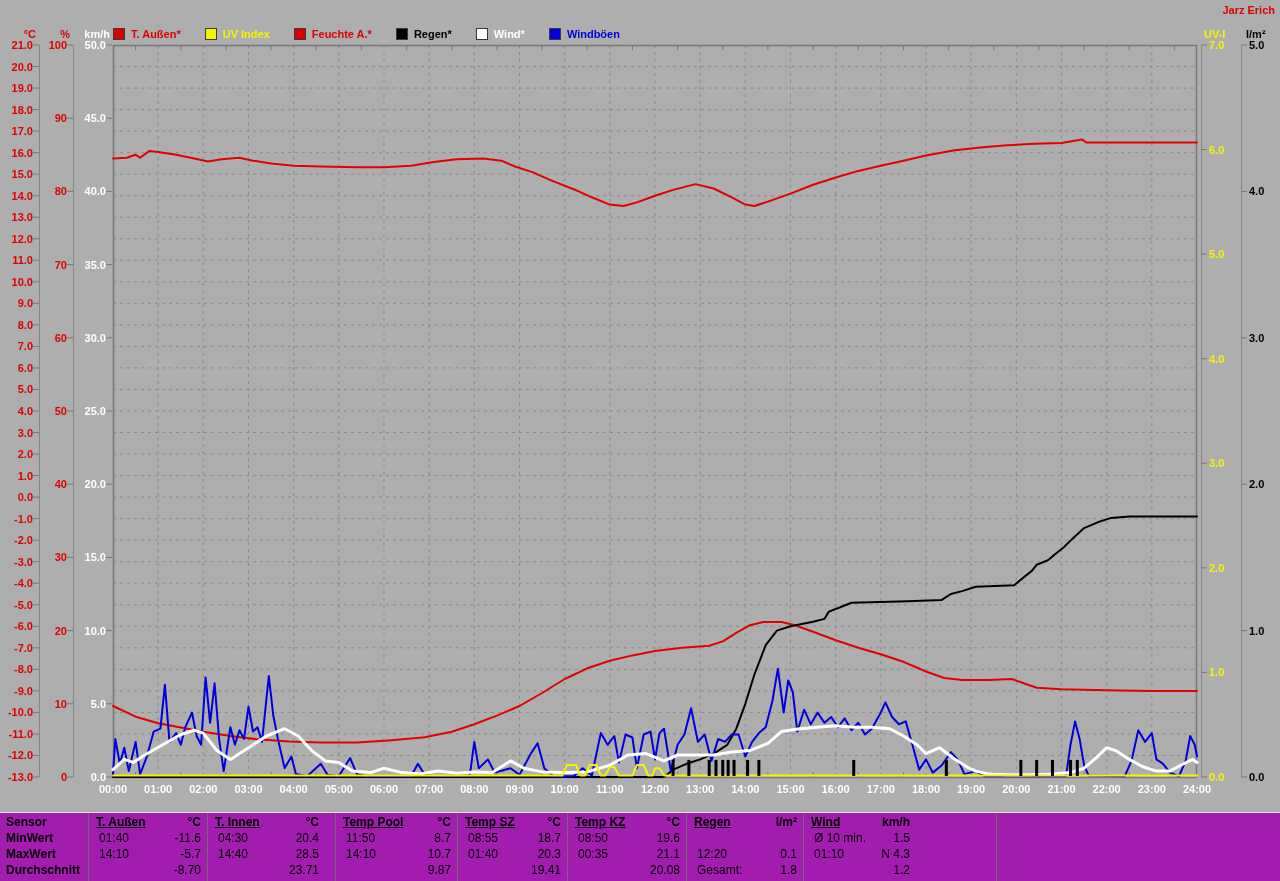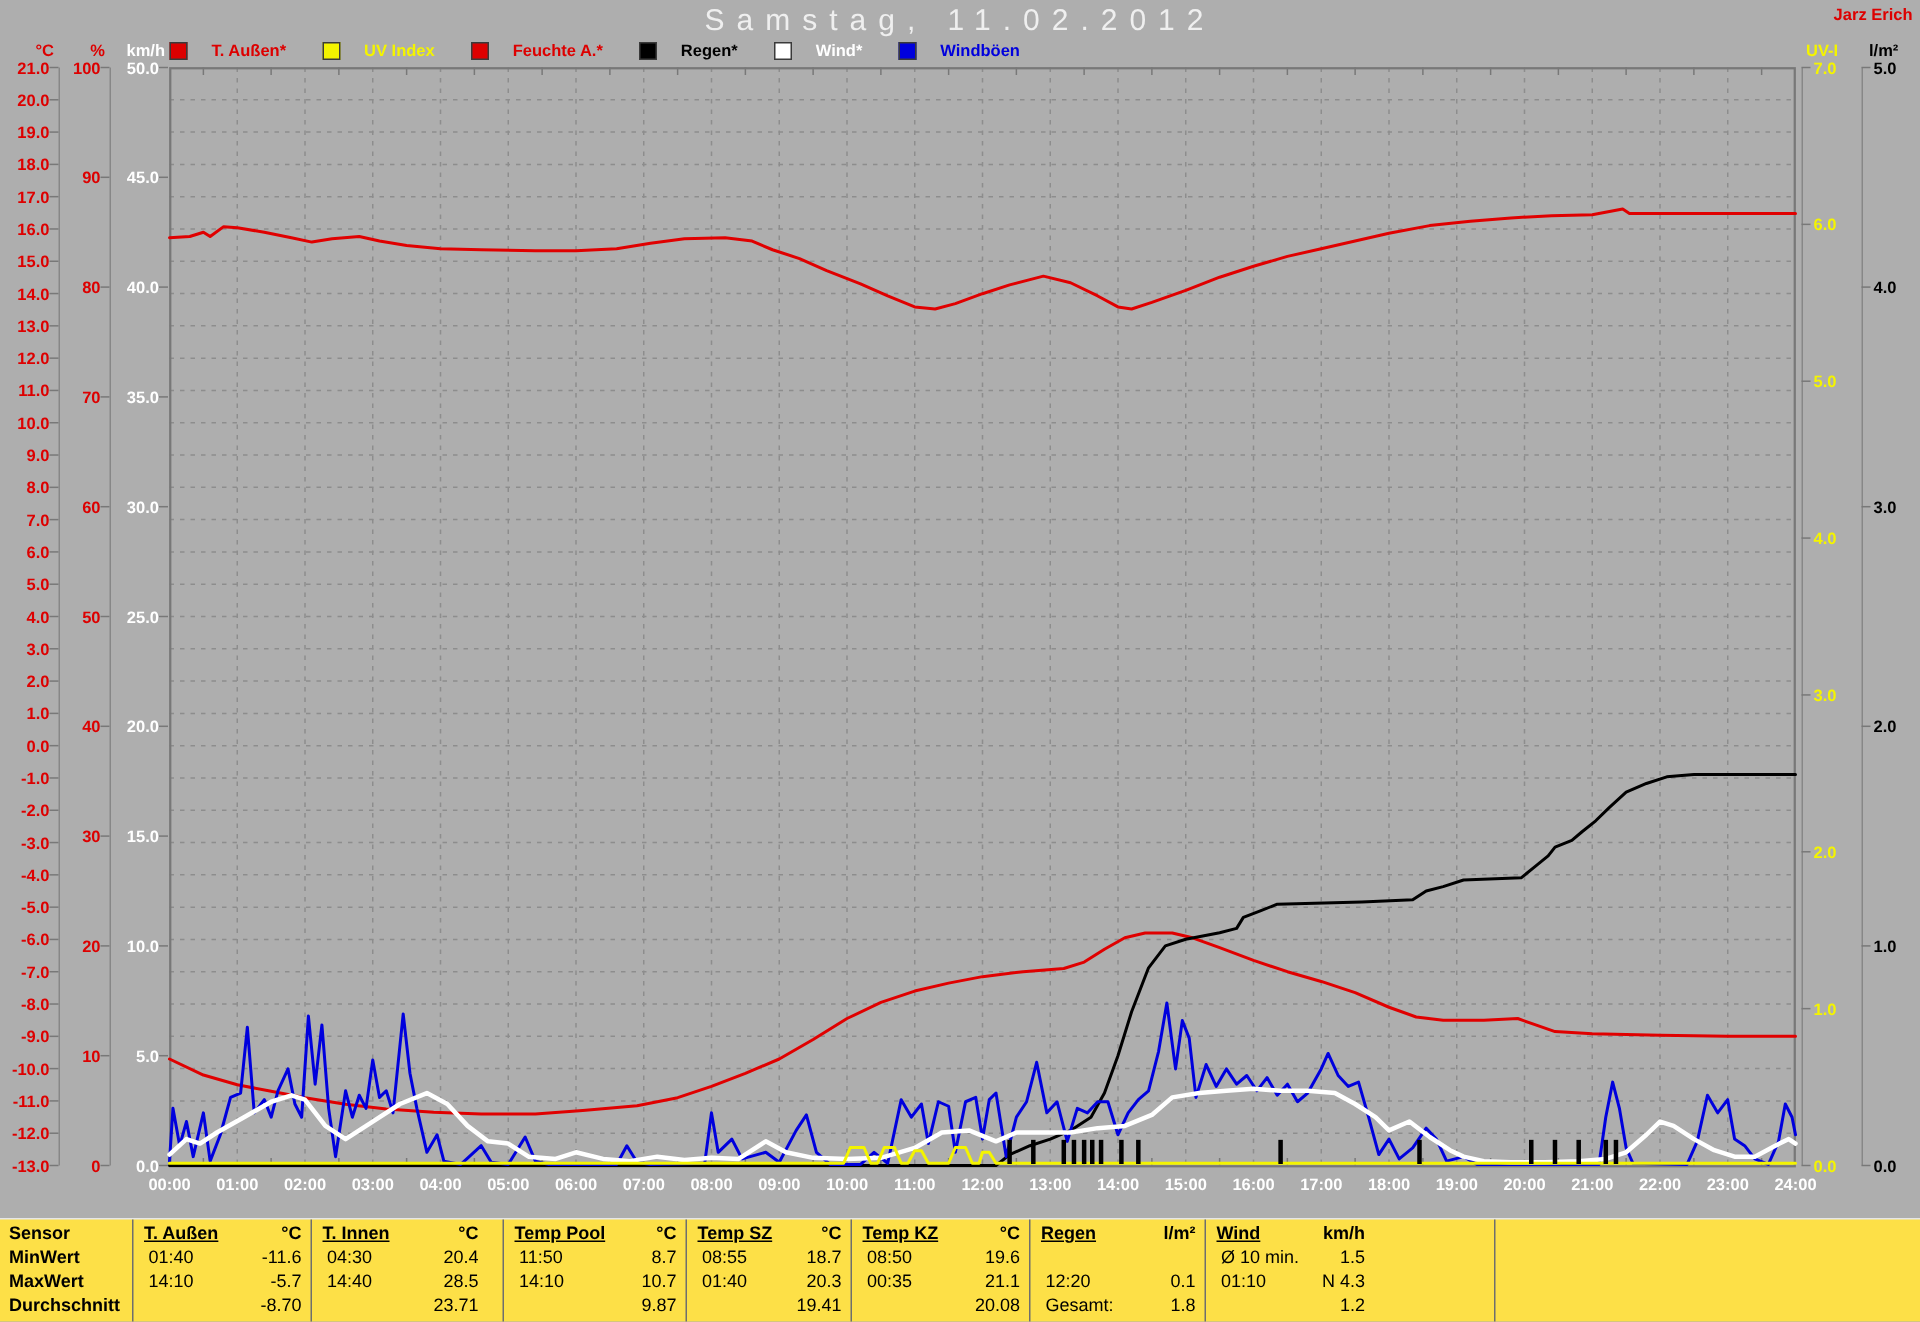--- a/index.html
+++ b/index.html
@@ -3,44 +3,43 @@
 <meta charset="utf-8">
 <style>
   html,body{margin:0;padding:0;width:1280px;height:881px;background:#aeaeae;overflow:hidden;
     font-family:"Liberation Sans",sans-serif;}
   #screen{position:relative;width:1280px;height:881px;}
   .hdr-lbl{position:absolute;font-size:11px;font-weight:bold;white-space:nowrap;}
   #title{position:absolute;top:3px;left:0;width:1280px;text-align:center;color:#efefef;
     font-size:20px;letter-spacing:8px;white-space:nowrap;}
   #author{position:absolute;top:4px;right:5px;color:#dd0000;font-size:11px;font-weight:bold;}
   #legend{position:absolute;left:113px;top:28px;display:flex;gap:24px;align-items:center;}
-  .leg-item{display:flex;gap:16px;}
+  .leg-item{display:flex;gap:6px;}
   .leg-sq{width:10px;height:10px;border:1px solid #3a3a3a;display:inline-block;}
   .leg-lbl{font-size:11px;font-weight:bold;white-space:nowrap;}
   #chart-svg{position:absolute;left:0;top:0;}
   svg text{font-family:"Liberation Sans",sans-serif;}
-  #table{position:absolute;left:0;top:812px;width:1280px;height:69px;background:#fde047;
+  #table{position:absolute;left:0;top:812px;width:1280px;height:69px;background:#a21caf;
     border-top:1px solid #e6e6e6;display:flex;font-size:12px;color:#000;}
   .tcol{display:flex;flex-direction:column;box-sizing:border-box;}
   .tcol + .tcol{border-left:1px solid #6e6e6e;}
   .trow{height:16px;line-height:16px;display:flex;justify-content:space-between;white-space:nowrap;}
   .trow:first-child{margin-top:1px;}
   .t-name{font-weight:bold;padding-left:7px;text-decoration:underline;}
   .t-unit{font-weight:bold;padding-right:6px;}
   .t-time{padding-left:10px;}
   .t-val{padding-right:6px;text-align:right;}
   .rowhdr{font-weight:bold;padding-left:6px;}
   .wind-pad .t-unit,.wind-pad .t-val{padding-right:86px;}
   .t-filler{flex:1;border-left:1px solid #6e6e6e;}
 </style>
 </head>
 <body>
 
 <div id="screen">
-  <div id="title">Samstag, 11.02.2012</div>
   <div id="author">Jarz Erich</div>
 
   <div class="hdr-lbl" style="top:28px;left:0;width:36px;text-align:right;color:#dd0000;">°C</div>
   <div class="hdr-lbl" style="top:28px;left:34px;width:36px;text-align:right;color:#dd0000;">%</div>
   <div class="hdr-lbl" style="top:28px;left:74px;width:36px;text-align:right;color:#ffffff;">km/h</div>
   <div class="hdr-lbl" style="top:28px;left:1204px;color:#f4f400;">UV-I</div>
   <div class="hdr-lbl" style="top:28px;left:1246px;color:#000000;">l/m²</div>
 
   <div id="legend">
       <span class="leg-item">

